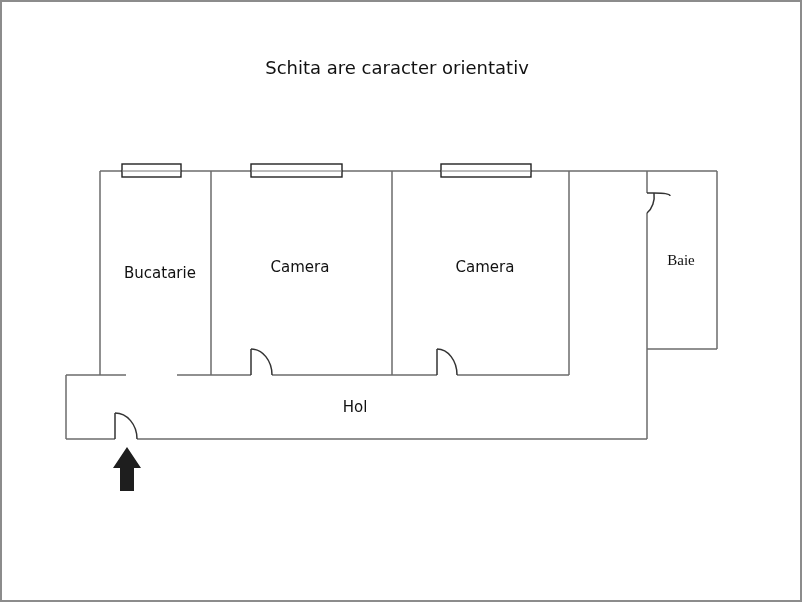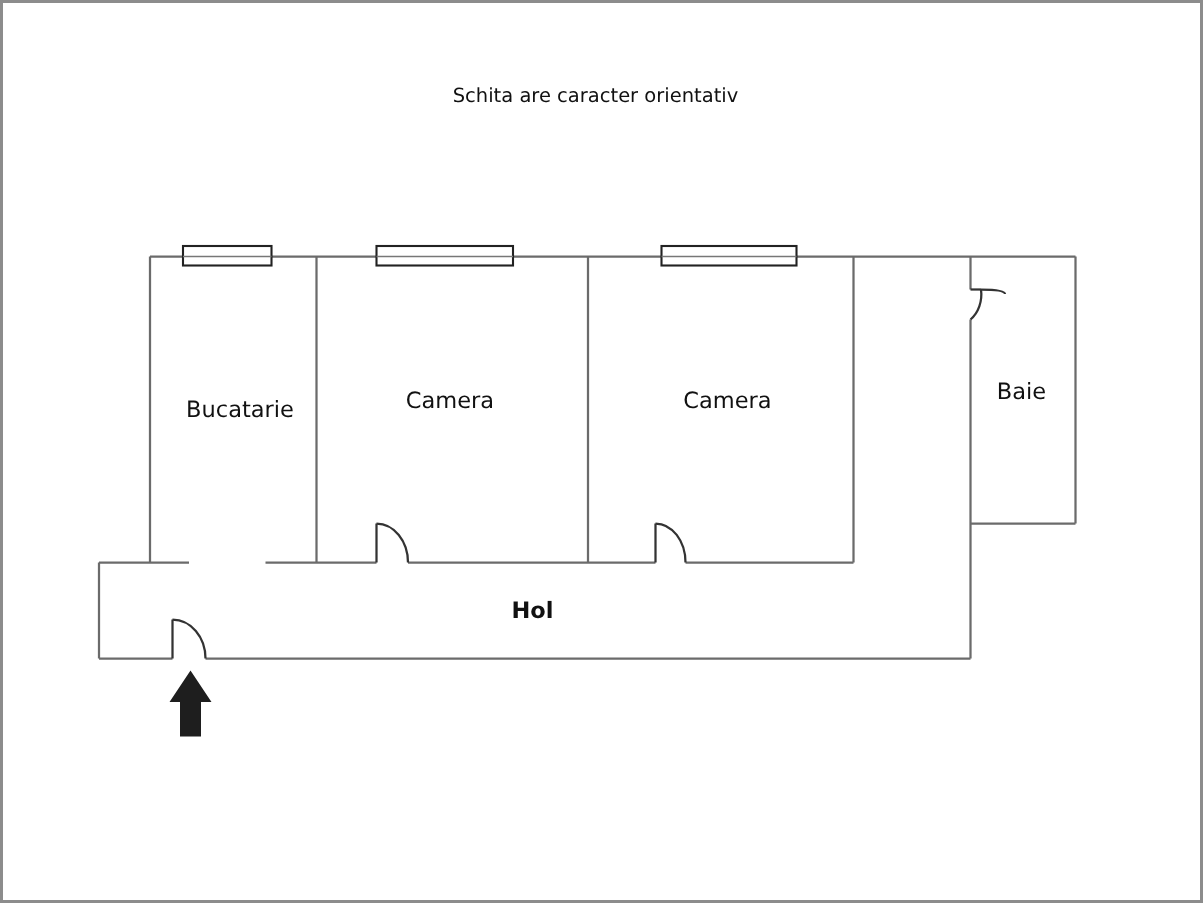--- a/index.html
+++ b/index.html
@@ -8,21 +8,21 @@
       position: absolute; left: 0; top: 0; width: 798px; height: 598px;
       border: 2px solid #8c8c8c; background: #ffffff;
     }
     svg.plan { position: absolute; left: 0; top: 0; }
     .label {
       position: absolute;
       font-family: "DejaVu Sans", "Liberation Sans", sans-serif;
       font-size: 15px; color: #111111; white-space: nowrap;
       transform: translateX(-50%);
     }
-    .title { font-size: 13px; }
+    .title { font-size: 18px; }
   </style>
 </head>
 <body>
 
 <div class="frame"></div>
 
 <svg class="plan" width="802" height="602" viewBox="0 0 802 602">
   <g fill="none" stroke="#6b6b6b" stroke-width="1.5">
 
     <line x1="100" y1="171" x2="717" y2="171"></line>
@@ -86,14 +86,14 @@
     </g>
   </g>
 
   <polygon points="127,447 141,468 134,468 134,491 120,491 120,468 113,468" fill="#1e1e1e"></polygon>
 </svg>
 
 <div class="label title" style="left:397px; top:57px;">Schita are caracter orientativ</div>
 <div class="label" style="left:160px; top:264px;">Bucatarie</div>
 <div class="label" style="left:300px; top:258px;">Camera</div>
 <div class="label" style="left:485px; top:258px;">Camera</div>
-<div class="label" style="left:681px; top:252px;">Baie</div>
-<div class="label" style="left:355px; top:398px;font-weight:bold;">Hol</div>
+<div class="label" style="left:681px; top:252px;font-family:Liberation Serif, serif;">Baie</div>
+<div class="label" style="left:355px; top:398px;">Hol</div>
 
 </body></html>

